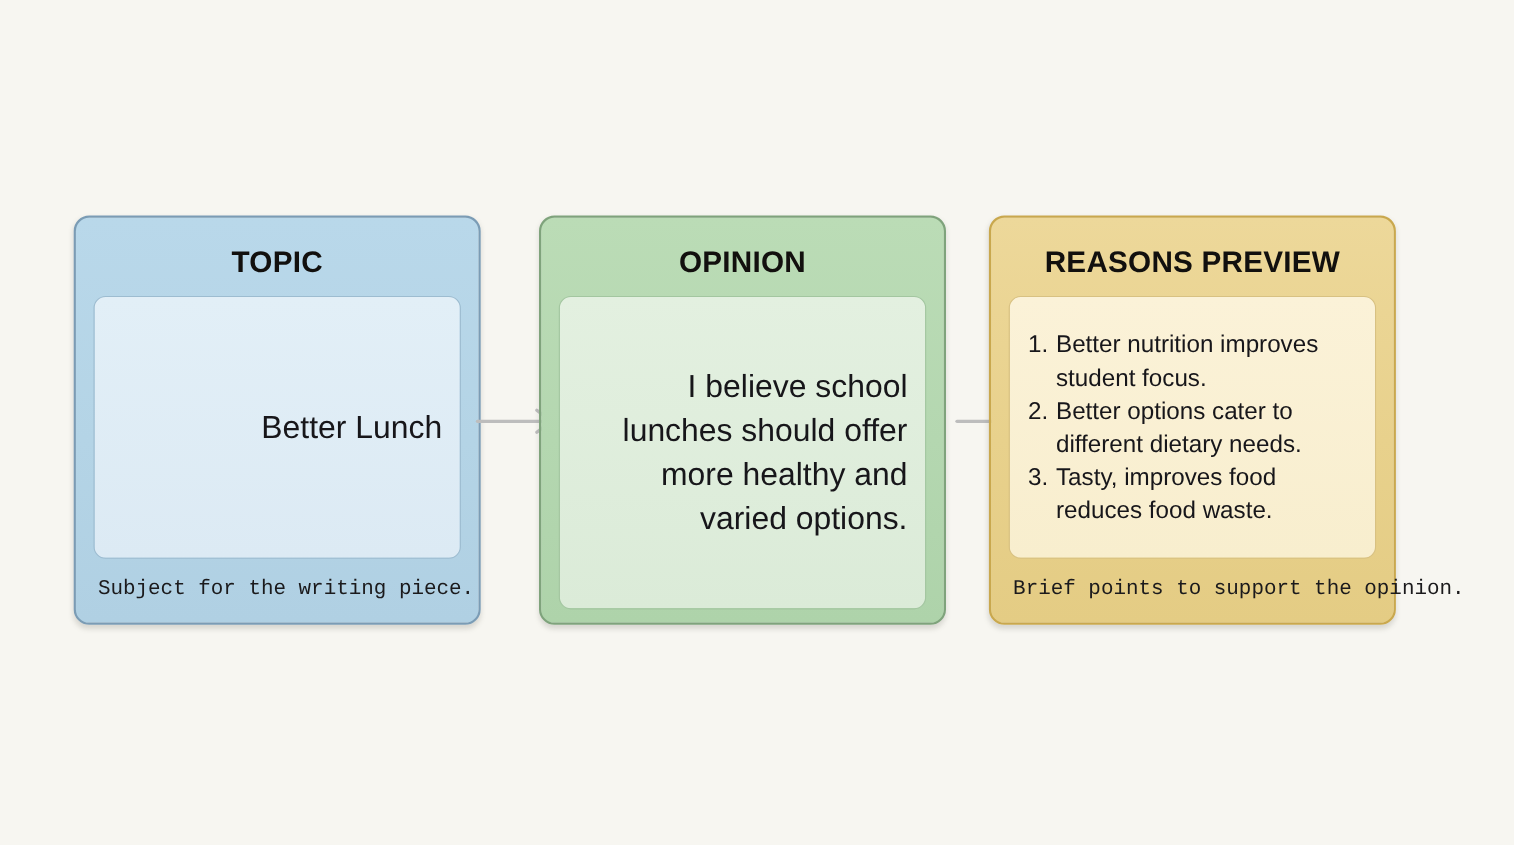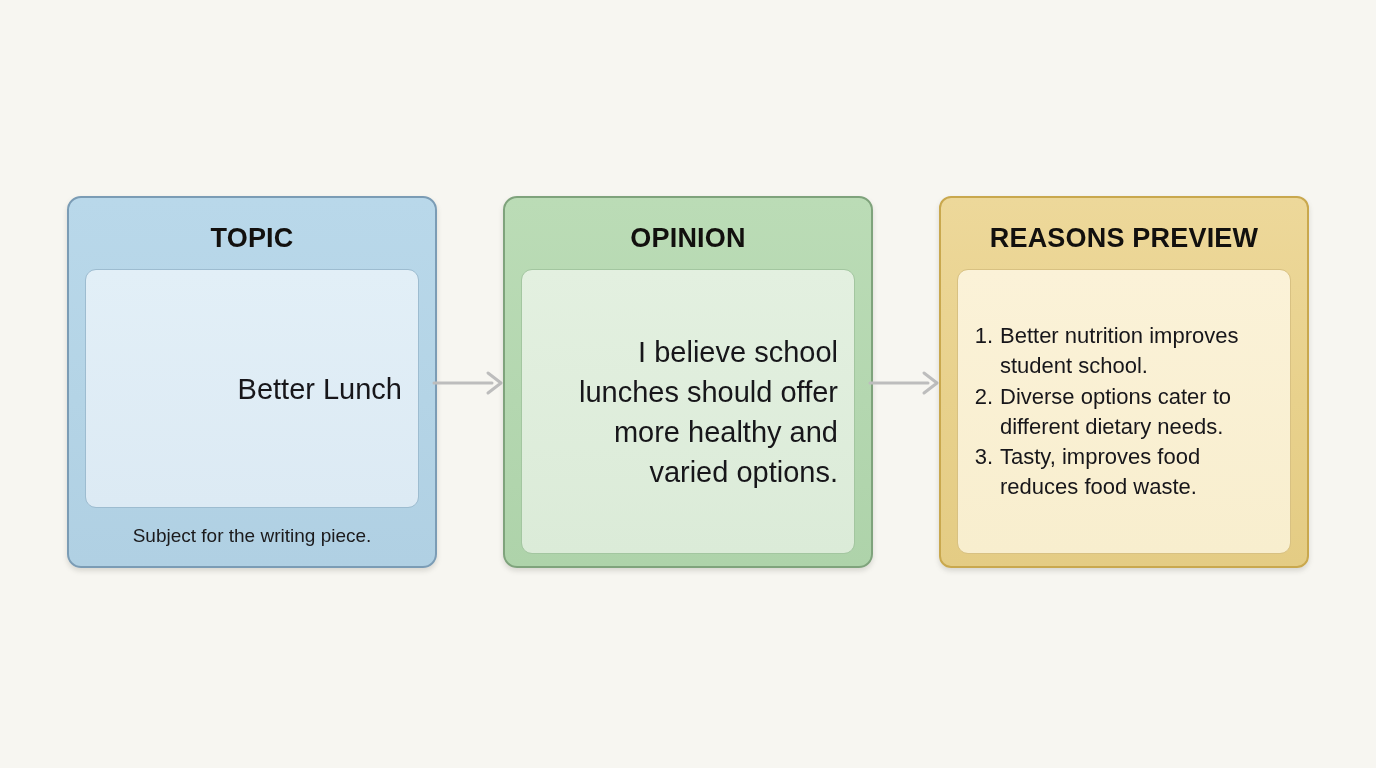--- a/index.html
+++ b/index.html
@@ -37,31 +37,30 @@
     box-shadow: 0 3px 5px rgba(110, 110, 100, 0.22);
   }
 
   .card-topic {
     left: 67px;
     width: 370px;
     border-color: #7b9cb5;
     background: linear-gradient(180deg, #b9d8ea 0%, #b4d4e6 55%, #b0d0e3 100%);
   }
   .card-opinion {
-    left: 503px;
+    left: 490px;
     width: 370px;
     border-color: #7fa37c;
     background: linear-gradient(180deg, #bbdcb6 0%, #b4d7b0 55%, #aed3aa 100%);
   }
   .card-reasons {
-    left: 939px;
+    left: 899px;
     width: 370px;
     border-color: #c9a84e;
     background: linear-gradient(180deg, #edd89a 0%, #e8d18c 55%, #e4cc84 100%);
-    border-radius: 12px;
   }
 
   
   .card-title {
     text-align: center;
     font-size: 27px;
     font-weight: bold;
     color: #12100e;
     letter-spacing: 0.2px;
     line-height: 1.2;
@@ -133,20 +132,21 @@
   
   .card-caption {
     flex: 0 0 auto;
     text-align: center;
     font-size: 19px;
     color: #1b1a1c;
     line-height: 1.25;
     padding: 16px 4px 6px 4px;
     margin: 0;
     white-space: nowrap;
+    font-family: Liberation Mono, monospace;
   }
 
   
   .arrow {
     position: absolute;
     top: 369px;
     width: 72px;
     height: 28px;
   }
   .arrow-1 { left: 432px; }
@@ -185,27 +185,28 @@
       <polyline points="56,4 69,14 56,24" fill="none" stroke="#bdbdbd" stroke-width="3" stroke-linecap="round" stroke-linejoin="round"></polyline>
     </svg>
   </div>
 
   <div class="card card-reasons">
     <h2 class="card-title">REASONS PREVIEW</h2>
     <div class="inner-panel panel-reasons">
       <ul class="reason-list">
         <li class="reason-item">
           <span class="reason-num">1.</span>
-          <span class="reason-text">Better nutrition improves student school.</span>
+          <span class="reason-text">Better nutrition improves student focus.</span>
         </li>
         <li class="reason-item">
           <span class="reason-num">2.</span>
-          <span class="reason-text">Diverse options cater to different dietary needs.</span>
+          <span class="reason-text">Better options cater to different dietary needs.</span>
         </li>
         <li class="reason-item">
           <span class="reason-num">3.</span>
           <span class="reason-text">Tasty, improves food reduces food waste.</span>
         </li>
       </ul>
     </div>
+    <p class="card-caption">Brief points to support the opinion.</p>
   </div>
 
 </div>
 
 </body></html>

